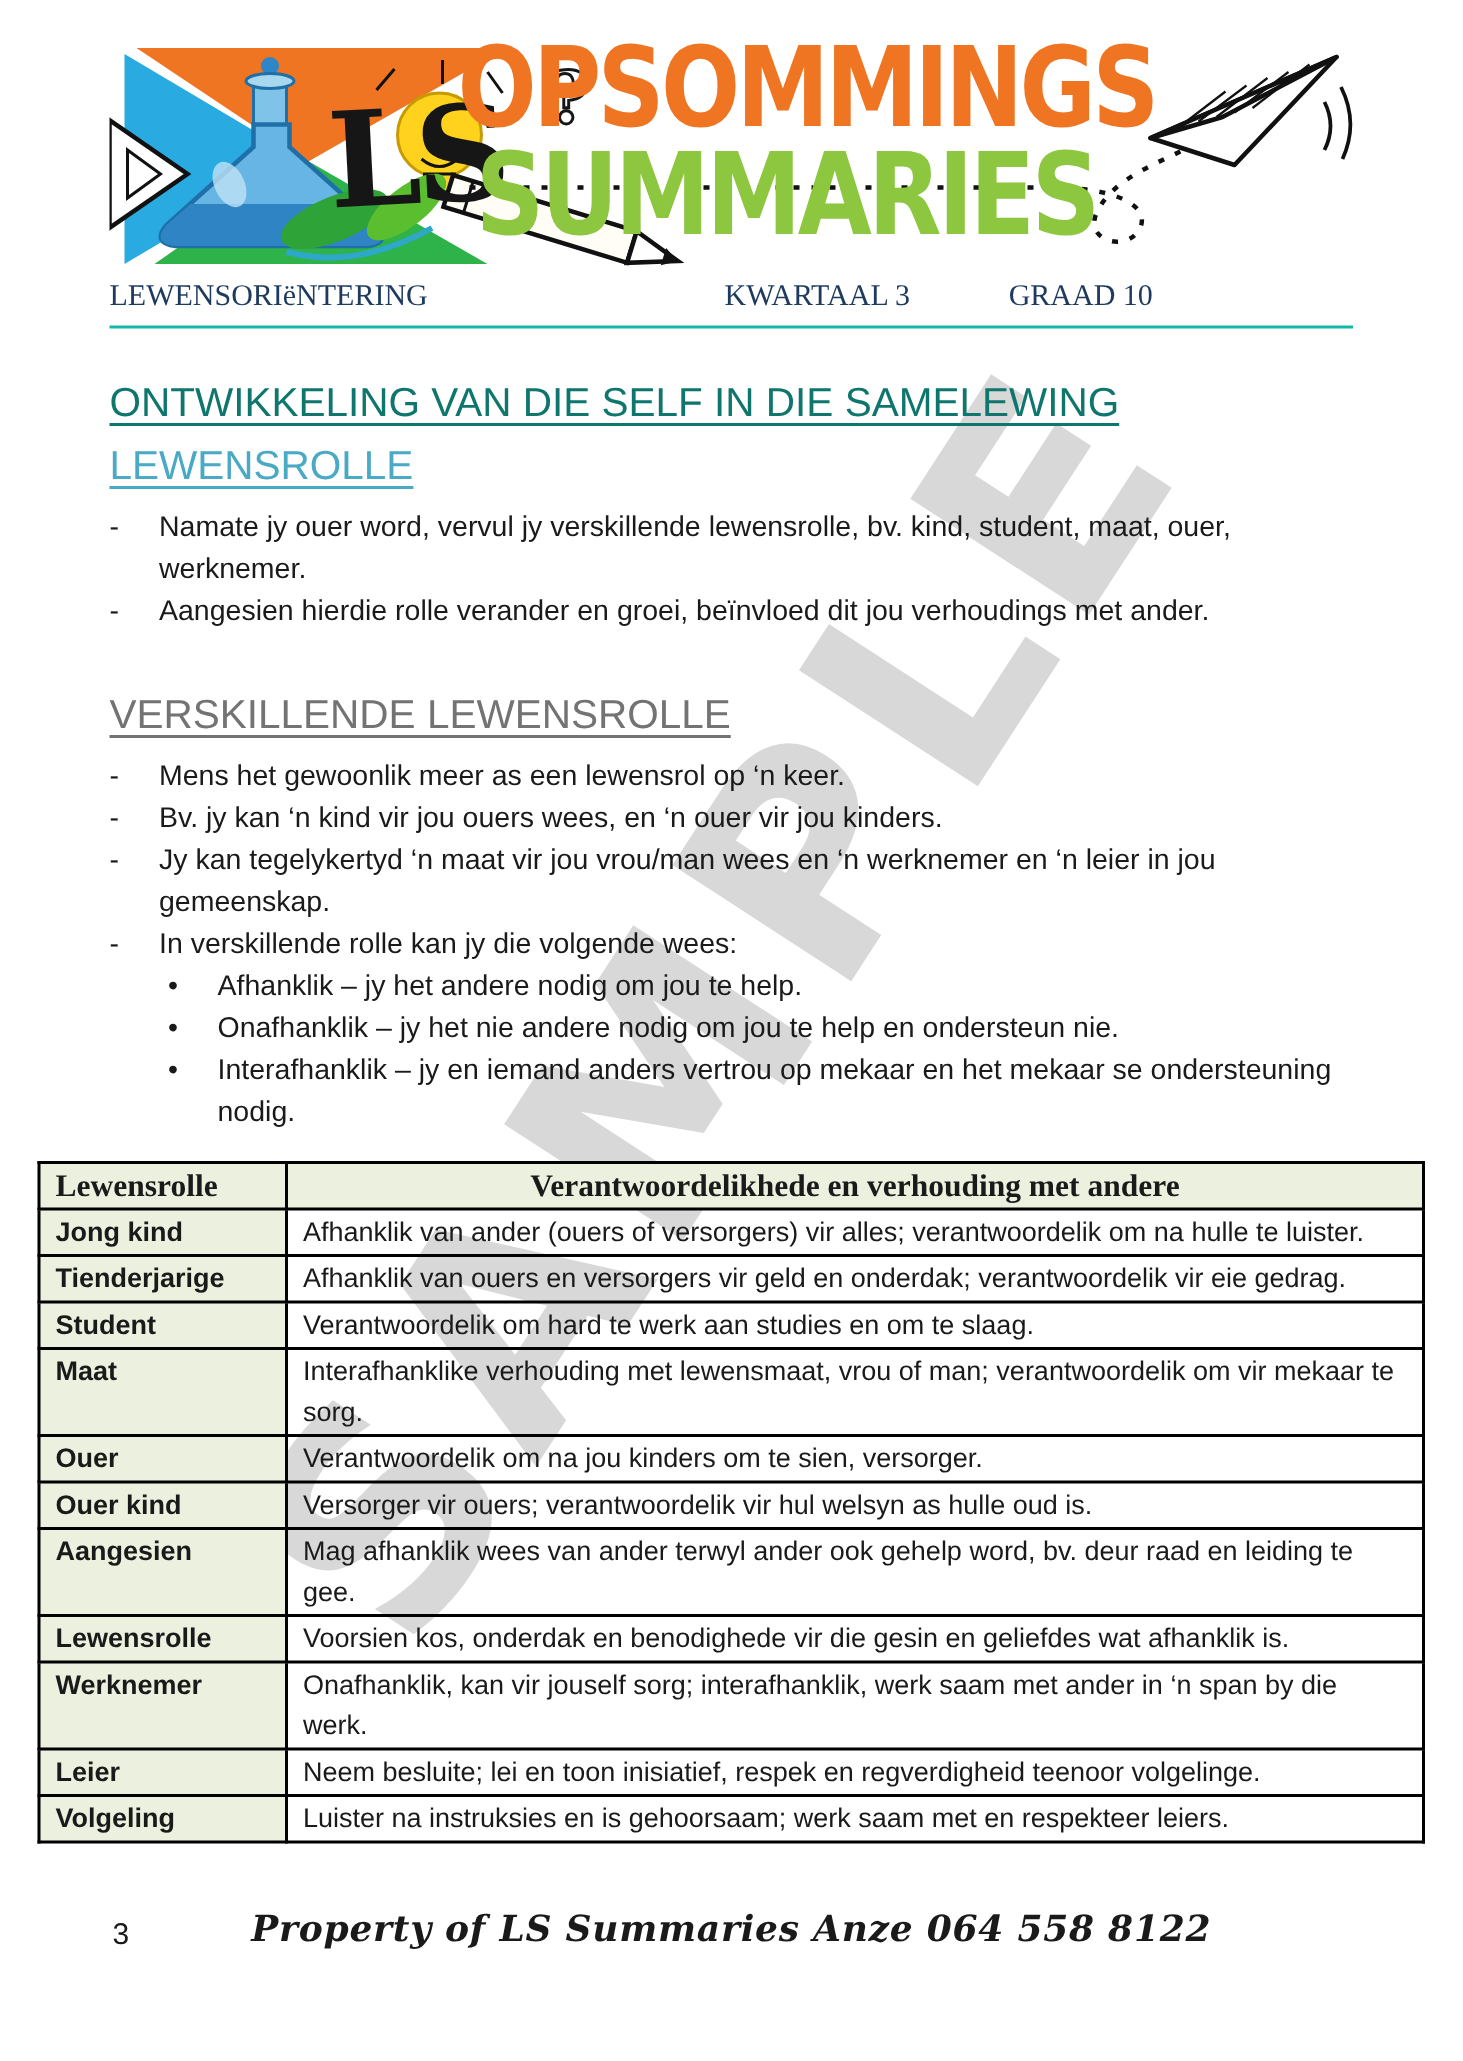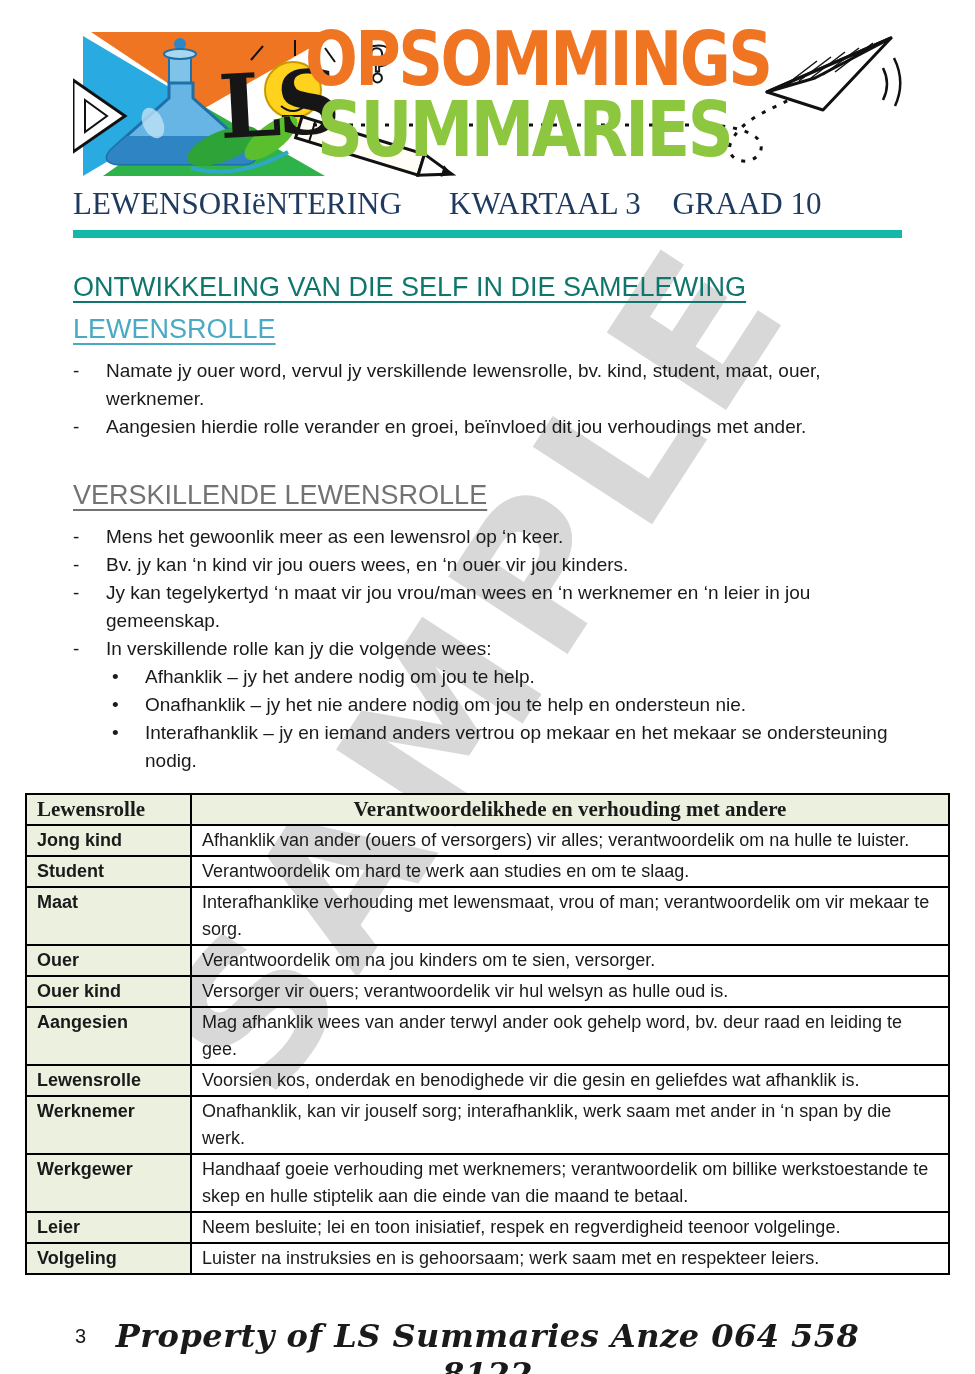--- a/index.html
+++ b/index.html
@@ -15,22 +15,22 @@
   
   .logo{position:relative;height:150px;margin-top:28px;}
   .logo svg{position:absolute;left:0;top:0;}
   .logo-word{position:absolute;line-height:1;font-family:"DejaVu Sans",sans-serif;
              font-weight:800;transform-origin:left top;white-space:nowrap;}
   .word1{left:232px;top:-6px;font-size:74px;color:#F07522;letter-spacing:-3px;transform:scaleX(0.84);}
   .word2{left:244px;top:64px;font-size:76px;color:#8DC63F;letter-spacing:-3px;transform:scaleX(0.84);}
 
   
   .title-row{display:flex;align-items:flex-end;margin-top:8px;padding-bottom:8px;
-             border-bottom:8px solid #14b8a6;
-             font-family:"Liberation Serif",serif;color:#1f3a5f;font-size:31px;}
+             border-bottom:2px solid #14b8a6;
+             font-family:"Liberation Serif",serif;color:#1f3a5f;font-size:20px;}
   .title-row .subject{flex:1.35;}
   .title-row .term{flex:1;text-align:center;}
   .title-row .grade{flex:0.9;text-align:left;}
 
   
   h2,h3{font-weight:normal;margin:0;white-space:nowrap;}
   .h-orange{margin-top:34px;font-size:27px;color:#0f766e;
             text-decoration:underline;text-underline-offset:5px;text-decoration-thickness:2px;}
   .h-teal{margin-top:11px;font-size:27px;color:#4aa9c4;
           text-decoration:underline;text-underline-offset:5px;text-decoration-thickness:2px;}
@@ -54,21 +54,21 @@
   thead th.c1{text-align:left;width:143px;}
   thead th.c2{text-align:center;}
   td{font-size:18px;line-height:27px;}
   td.role{background:#ebf1de;font-weight:bold;width:143px;}
   td.desc{background:transparent;}
 
   
   .footer{position:relative;margin-top:42px;height:40px;}
   .pagenum{position:absolute;left:2px;top:8px;font-size:20px;}
   .property{display:block;text-align:center;font-family:"DejaVu Serif",serif;
-            font-style:italic;font-weight:bold;font-size:32px;letter-spacing:0.5px;}
+            font-style:italic;font-weight:bold;font-size:24px;letter-spacing:0.5px;}
 </style>
 </head>
 <body>
 
 <div class="page">
 
   <div class="watermark">SAMPLE</div>
 
   <div class="content">
 
@@ -199,20 +199,24 @@
             <th class="c1">Lewensrolle</th>
             <th class="c2">Verantwoordelikhede en verhouding met andere</th>
           </tr>
         </thead>
         <tbody>
           <tr>
             <td class="role">Jong kind</td>
             <td class="desc">Afhanklik van ander (ouers of versorgers) vir alles; verantwoordelik om na hulle te luister.</td>
           </tr>
           <tr>
+            <td class="role">Tienderjarige</td>
+            <td class="desc">Afhanklik van ouers en versorgers vir geld en onderdak; verantwoordelik vir eie gedrag.</td>
+          </tr>
+          <tr>
             <td class="role">Student</td>
             <td class="desc">Verantwoordelik om hard te werk aan studies en om te slaag.</td>
           </tr>
           <tr>
             <td class="role">Maat</td>
             <td class="desc">Interafhanklike verhouding met lewensmaat, vrou of man; verantwoordelik om vir mekaar te sorg.</td>
           </tr>
           <tr>
             <td class="role">Ouer</td>
             <td class="desc">Verantwoordelik om na jou kinders om te sien, versorger.</td>
@@ -225,24 +229,20 @@
             <td class="role">Aangesien</td>
             <td class="desc">Mag afhanklik wees van ander terwyl ander ook gehelp word, bv. deur raad en leiding te gee.</td>
           </tr>
           <tr>
             <td class="role">Lewensrolle</td>
             <td class="desc">Voorsien kos, onderdak en benodighede vir die gesin en geliefdes wat afhanklik is.</td>
           </tr>
           <tr>
             <td class="role">Werknemer</td>
             <td class="desc">Onafhanklik, kan vir jouself sorg; interafhanklik, werk saam met ander in ‘n span by die werk.</td>
-          </tr>
-          <tr>
-            <td class="role">Werkgewer</td>
-            <td class="desc">Handhaaf goeie verhouding met werknemers; verantwoordelik om billike werkstoestande te skep en hulle stiptelik aan die einde van die maand te betaal.</td>
           </tr>
           <tr>
             <td class="role">Leier</td>
             <td class="desc">Neem besluite; lei en toon inisiatief, respek en regverdigheid teenoor volgelinge.</td>
           </tr>
           <tr>
             <td class="role">Volgeling</td>
             <td class="desc">Luister na instruksies en is gehoorsaam; werk saam met en respekteer leiers.</td>
           </tr>
         </tbody>

